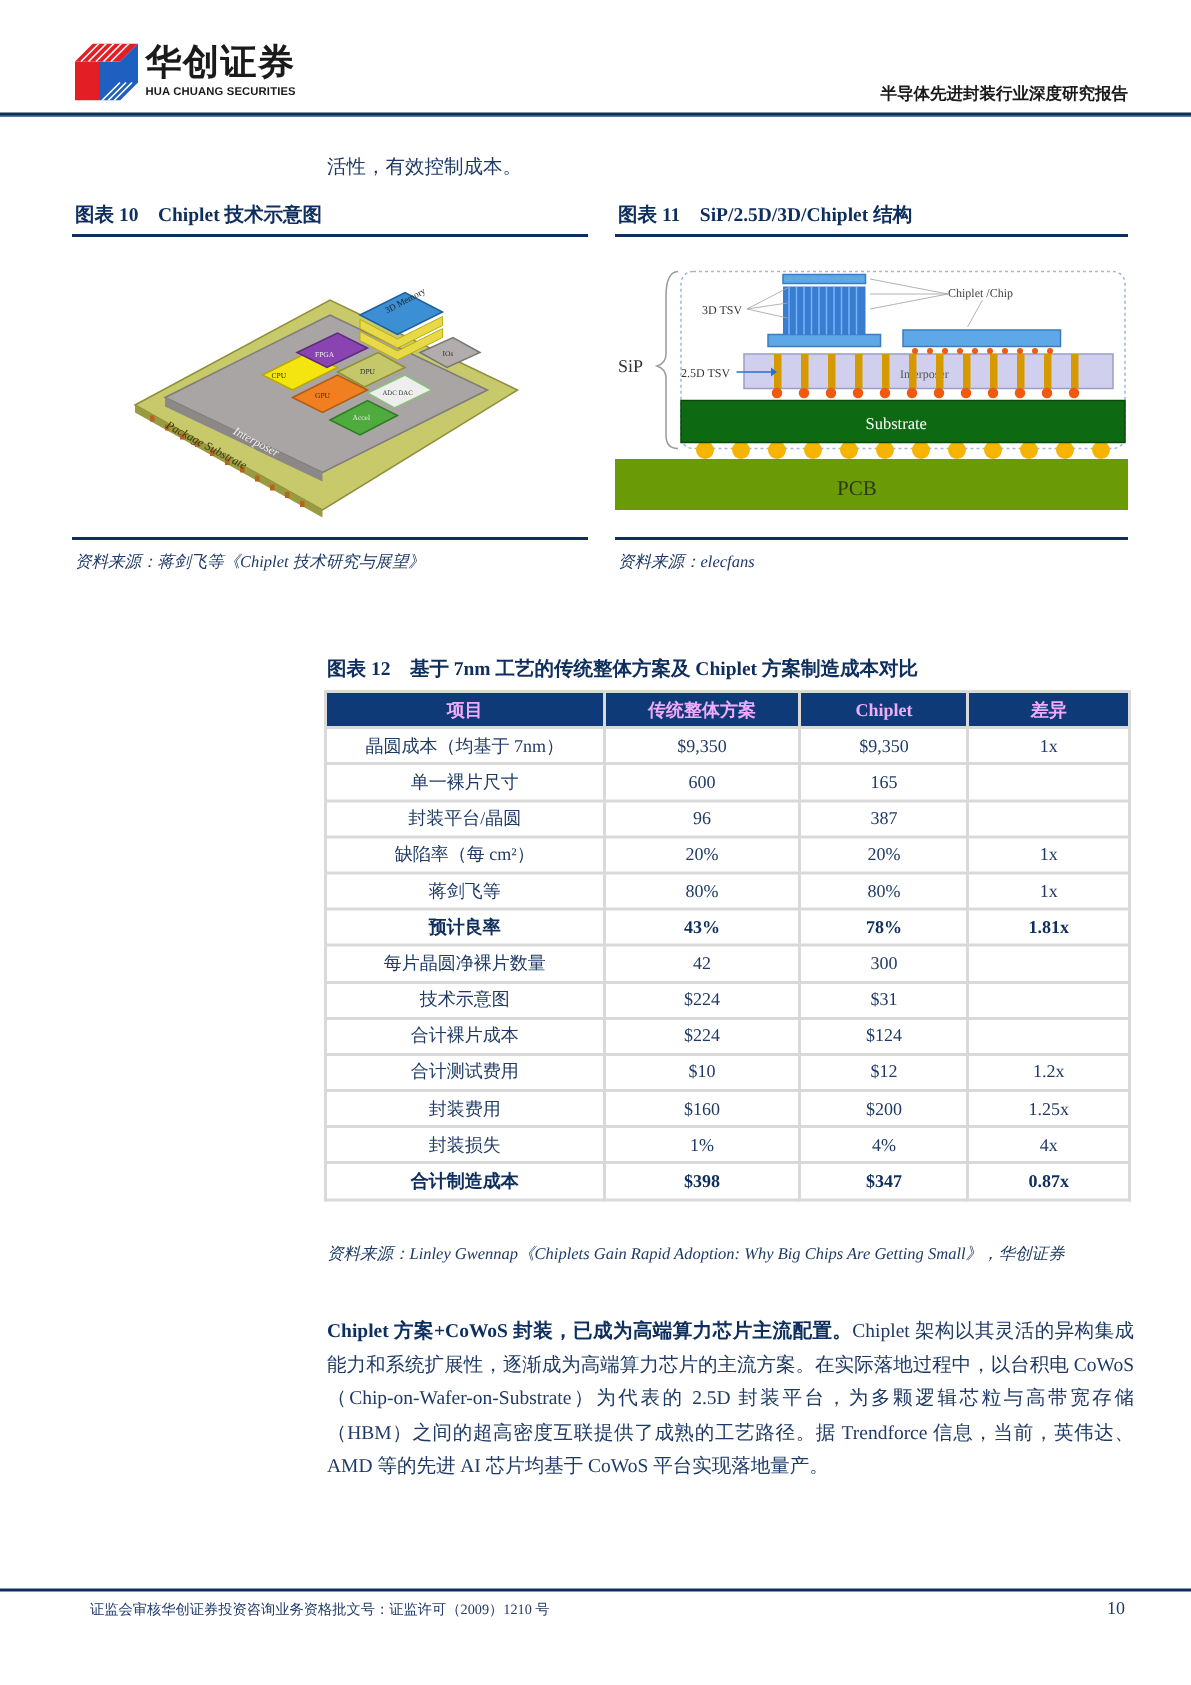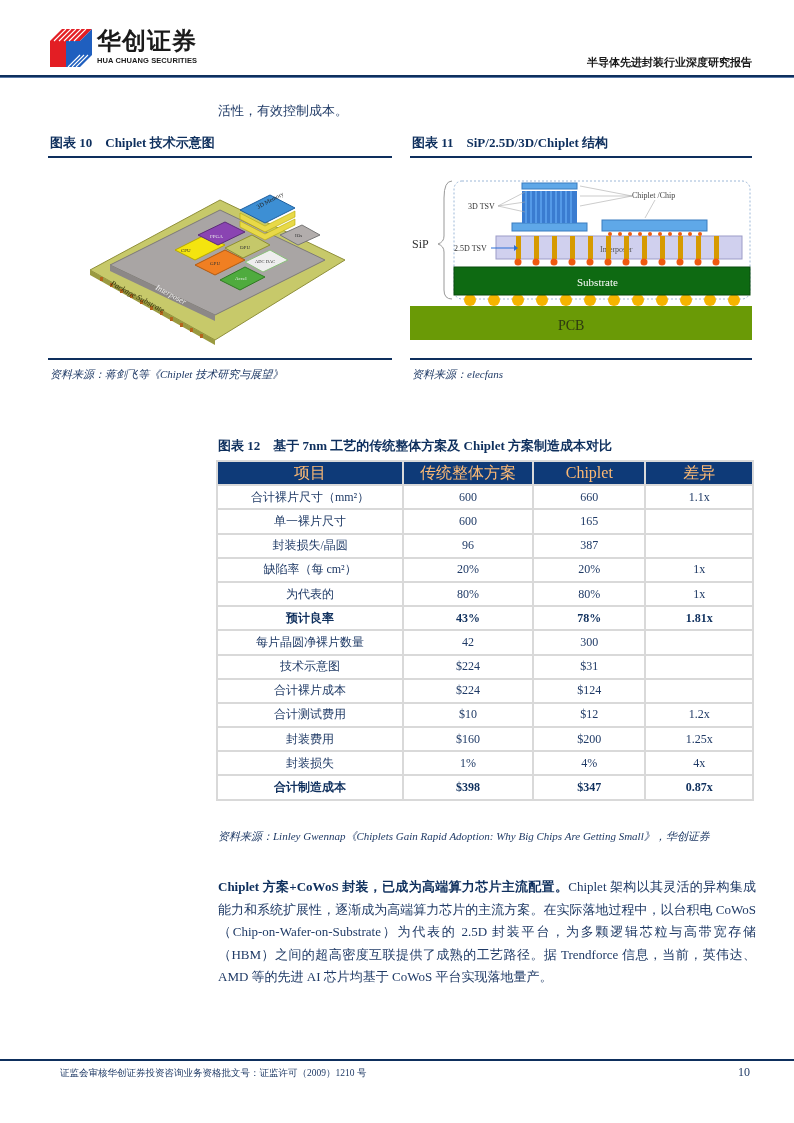--- a/index.html
+++ b/index.html
@@ -19,21 +19,21 @@
   .fig-title { position: absolute; font-size: 13px; font-weight: bold; color: #0e2f5d; white-space: nowrap; }
   .fig-rule { position: absolute; height: 2px; background: #0e2f5d; }
   .fig-source { position: absolute; font-size: 11px; font-style: italic; color: #1f3a66; white-space: nowrap; }
 
   .fig10-img { position: absolute; left: 80px; top: 165px; width: 270px; height: 180px; }
   .fig11-img { position: absolute; left: 410px; top: 178px; width: 342px; height: 162px; }
 
   .table-title { position: absolute; left: 218px; top: 437px; font-size: 13px; font-weight: bold; color: #0e2f5d; white-space: nowrap; }
   table.cost { position: absolute; left: 216px; top: 460px; width: 538px; border-collapse: collapse; font-size: 12px; }
   table.cost th, table.cost td { border: 2px solid #d9d9d9; text-align: center; height: 24.2px; padding: 0; }
-  table.cost th { background: #0e3a78; color: #fdba74; font-weight: normal; font-size: 16px; border-color: #d9d9d9; }
+  table.cost th { background: #0e3a78; color: #f0abfc; font-weight: bold; font-size: 12px; border-color: #d9d9d9; }
   table.cost td { color: #1f3a66; }
   table.cost tr.bold td { font-weight: bold; color: #0e2f5d; }
   .col1 { width: 194px; } .col2 { width: 136px; } .col3 { width: 116px; } .col4 { width: 112px; }
 
   .table-source { position: absolute; left: 218px; top: 825px; width: 540px; font-size: 11px; font-style: italic; color: #1f3a66; line-height: 22px; }
 
   .para { position: absolute; left: 218px; top: 876px; width: 538px; font-size: 13px; line-height: 22.5px; color: #1f3a66; text-align: justify; }
   .para b { color: #0e2f5d; }
 
   .footer-rule { position: absolute; left: 0; top: 1059px; width: 794px; height: 2px; background: #0e2f5d; }
@@ -232,45 +232,45 @@
   <thead>
     <tr>
       <th class="col1">项目</th>
       <th class="col2">传统整体方案</th>
       <th class="col3">Chiplet</th>
       <th class="col4">差异</th>
     </tr>
   </thead>
   <tbody>
     <tr>
-        <td>合计裸片尺寸（mm²）</td>
-        <td>600</td>
-        <td>660</td>
-        <td>1.1x</td>
+        <td>晶圆成本（均基于 7nm）</td>
+        <td>$9,350</td>
+        <td>$9,350</td>
+        <td>1x</td>
       </tr>
     <tr>
         <td>单一裸片尺寸</td>
         <td>600</td>
         <td>165</td>
         <td></td>
       </tr>
     <tr>
-        <td>封装损失/晶圆</td>
+        <td>封装平台/晶圆</td>
         <td>96</td>
         <td>387</td>
         <td></td>
       </tr>
     <tr>
         <td>缺陷率（每 cm²）</td>
         <td>20%</td>
         <td>20%</td>
         <td>1x</td>
       </tr>
     <tr>
-        <td>为代表的</td>
+        <td>蒋剑飞等</td>
         <td>80%</td>
         <td>80%</td>
         <td>1x</td>
       </tr>
     <tr class="bold">
         <td>预计良率</td>
         <td>43%</td>
         <td>78%</td>
         <td>1.81x</td>
       </tr>

